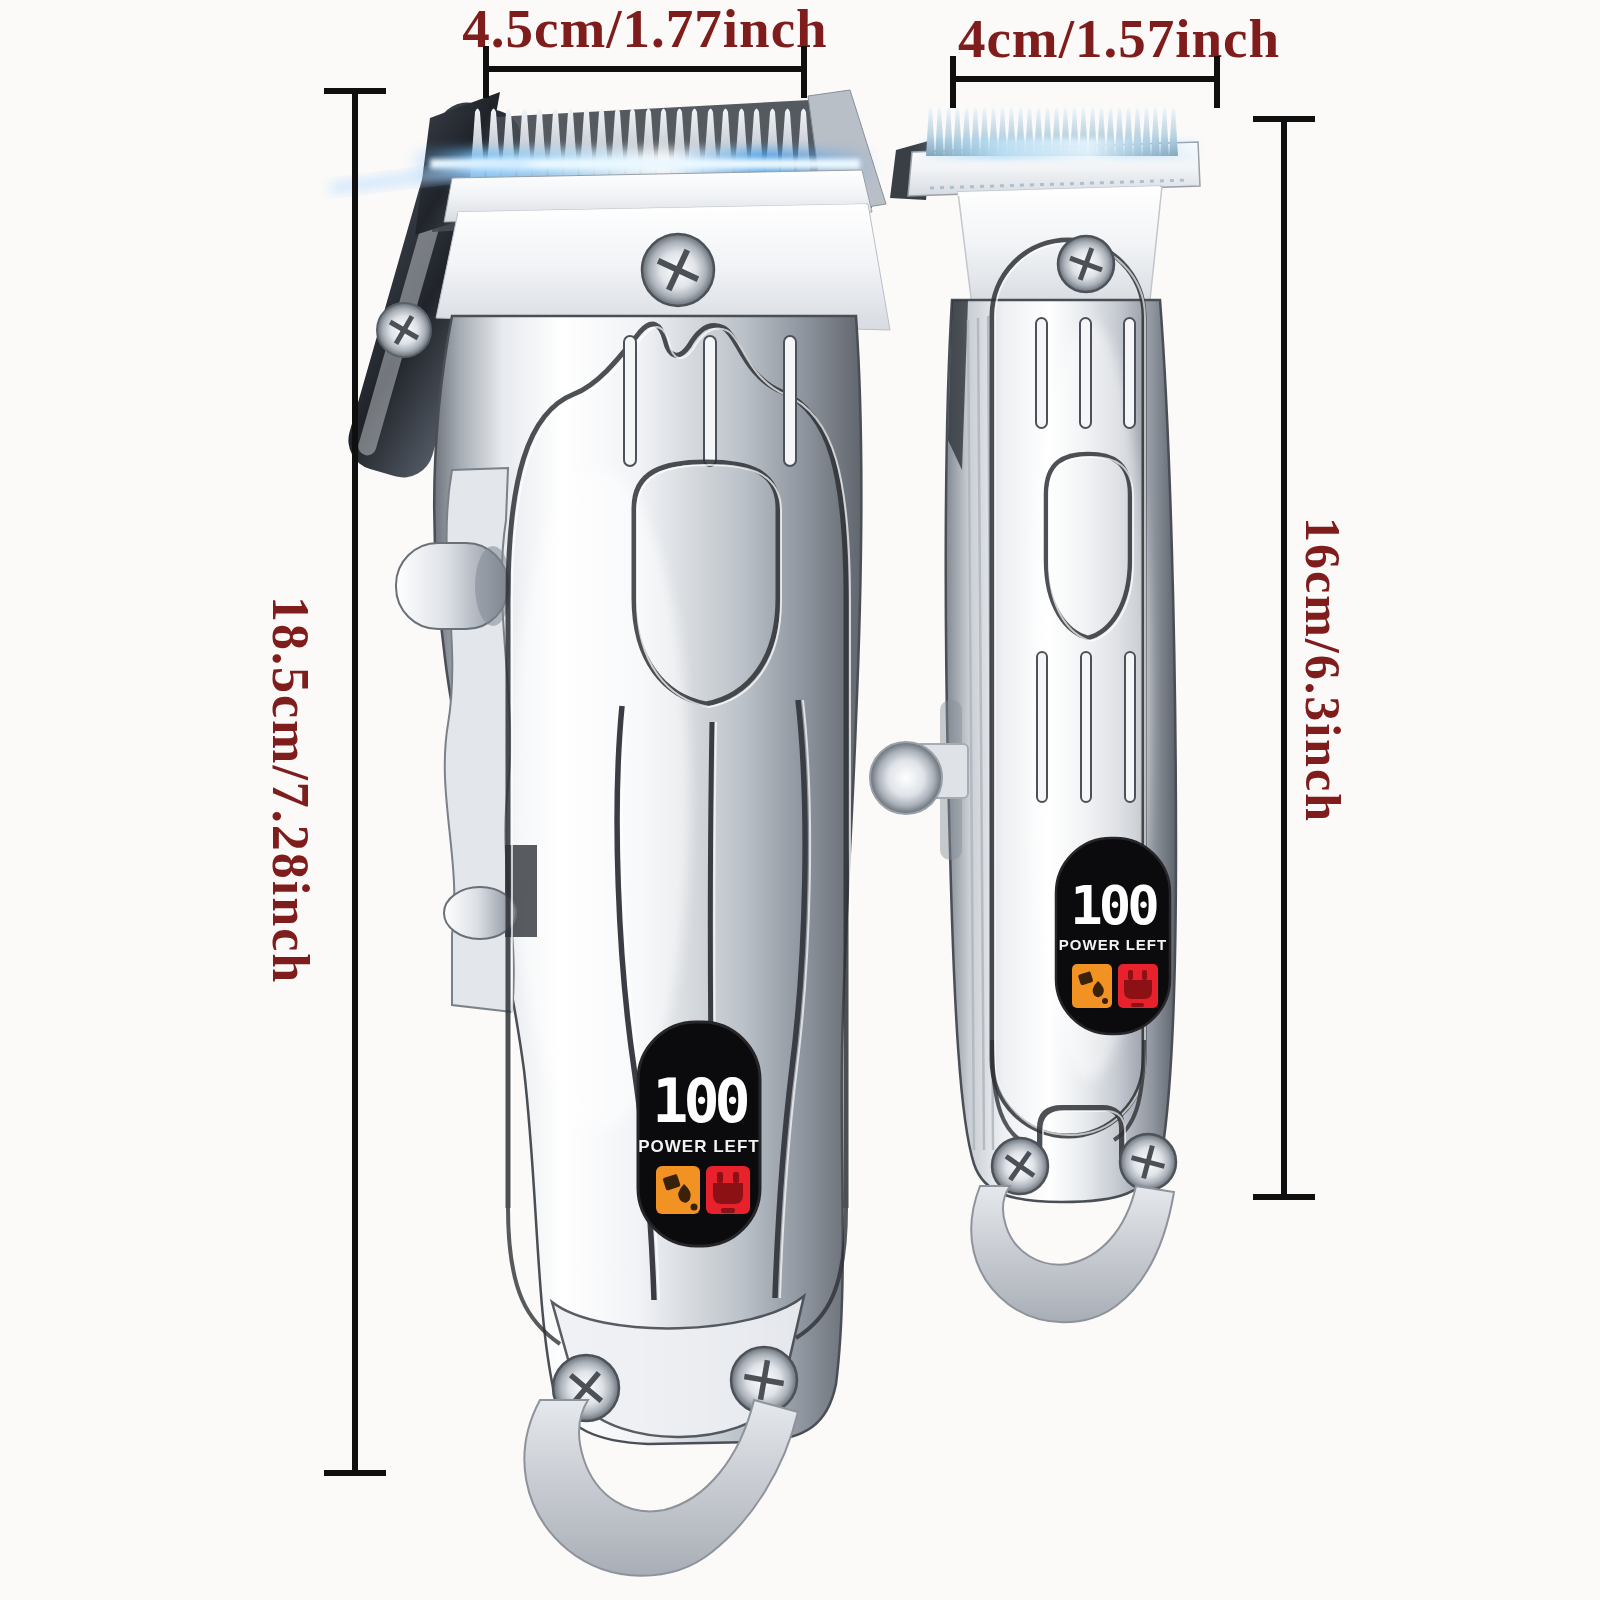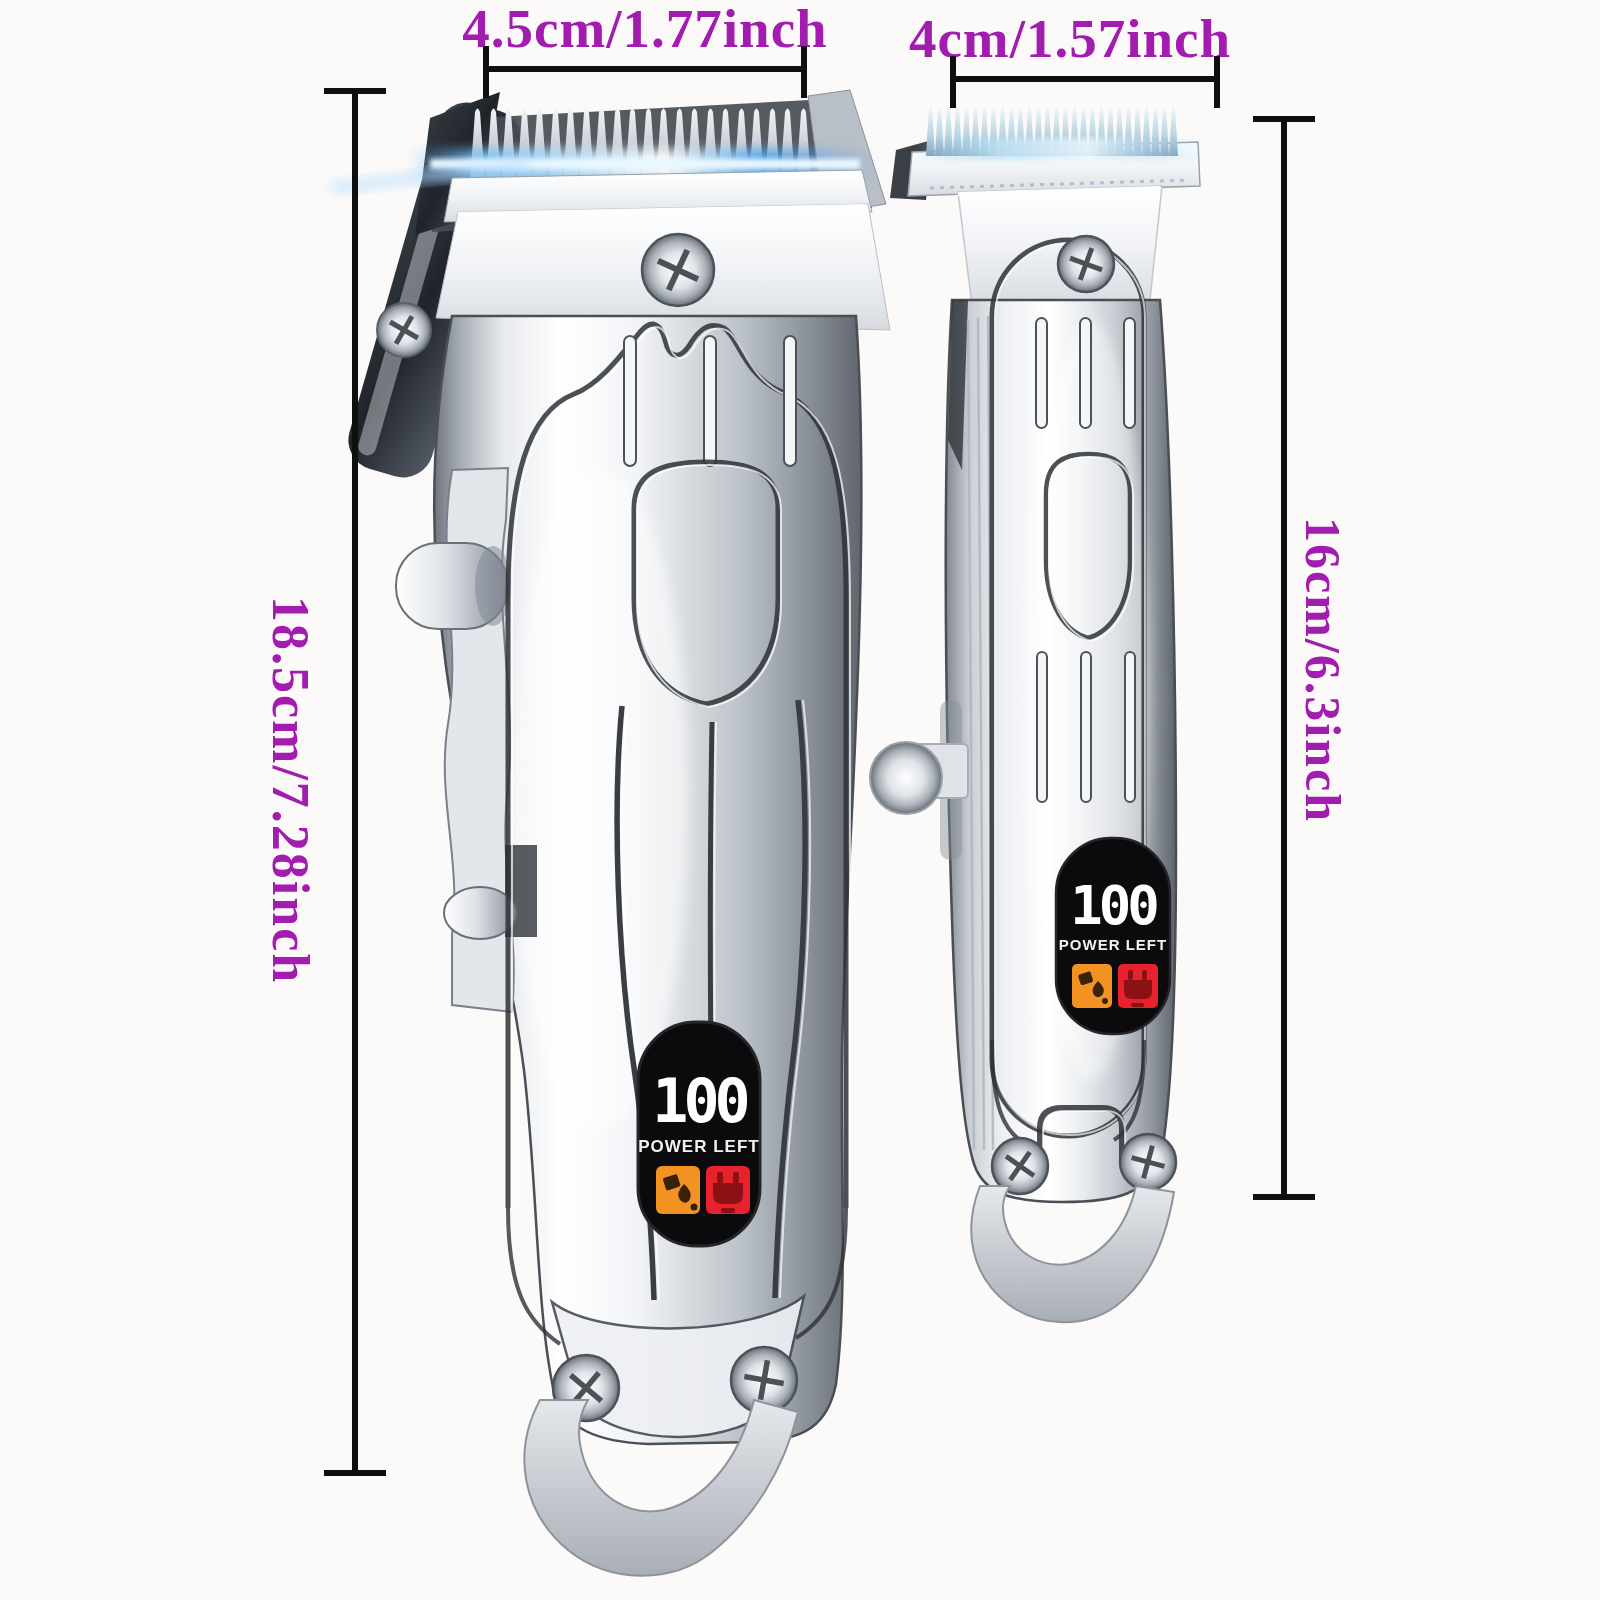--- a/index.html
+++ b/index.html
@@ -1,19 +1,19 @@
 <!DOCTYPE html>
 <html><head>
 <meta charset="utf-8">
 <style>
   html,body{margin:0;padding:0;background:#ffffff;}
   .canvas{position:relative;width:1600px;height:1600px;background:#fbfaf8;overflow:hidden;
           font-family:"Liberation Serif", serif;}
   .art{position:absolute;left:0;top:0;width:1600px;height:1600px;}
-  .dim-label{position:absolute;color:#a21caf;font-weight:700;line-height:1.05;}
+  .dim-label{position:absolute;color:#7f1d1d;font-weight:700;line-height:1.05;}
   .dlh{font-size:55px;text-align:center;letter-spacing:1px;}
   .dlv{writing-mode:vertical-rl;font-size:52px;text-align:center;letter-spacing:2px;}
   .line{position:absolute;background:#0f0f0f;}
   .lcd-digits{font-family:"DejaVu Sans Mono", monospace;font-weight:700;}
   .lcd-label{font-family:"Liberation Sans", sans-serif;font-weight:700;letter-spacing:1px;}
 </style>
 </head>
 <body>
 
 <div class="canvas">
@@ -393,21 +393,21 @@
                  C1040,1268 1014,1252 1006,1226 C1000,1208 1003,1196 1010,1186 Z" fill="url(#gHook)" stroke="#8e939b" stroke-width="2"></path>
       </g>
     </g>
   </svg>
 
   <div class="dim-label dlh" style="left:410px;top:0px;width:470px;">4.5cm/1.77inch</div>
   <div class="line" style="left:483px;top:66px;width:324px;height:6px;"></div>
   <div class="line" style="left:483px;top:46px;width:6px;height:52px;"></div>
   <div class="line" style="left:801px;top:46px;width:6px;height:52px;"></div>
 
-  <div class="dim-label dlh" style="left:875px;top:10px;width:390px;">4cm/1.57inch</div>
+  <div class="dim-label dlh" style="left:924px;top:10px;width:390px;">4cm/1.57inch</div>
   <div class="line" style="left:950px;top:76px;width:270px;height:6px;"></div>
   <div class="line" style="left:950px;top:56px;width:6px;height:52px;"></div>
   <div class="line" style="left:1214px;top:56px;width:6px;height:52px;"></div>
 
   <div class="line" style="left:352px;top:88px;width:6px;height:1388px;"></div>
   <div class="line" style="left:324px;top:88px;width:62px;height:6px;"></div>
   <div class="line" style="left:324px;top:1470px;width:62px;height:6px;"></div>
   <div class="dim-label dlv" style="left:262px;top:545px;height:490px;">18.5cm/7.28inch</div>
 
   <div class="line" style="left:1281px;top:116px;width:6px;height:1084px;"></div>

